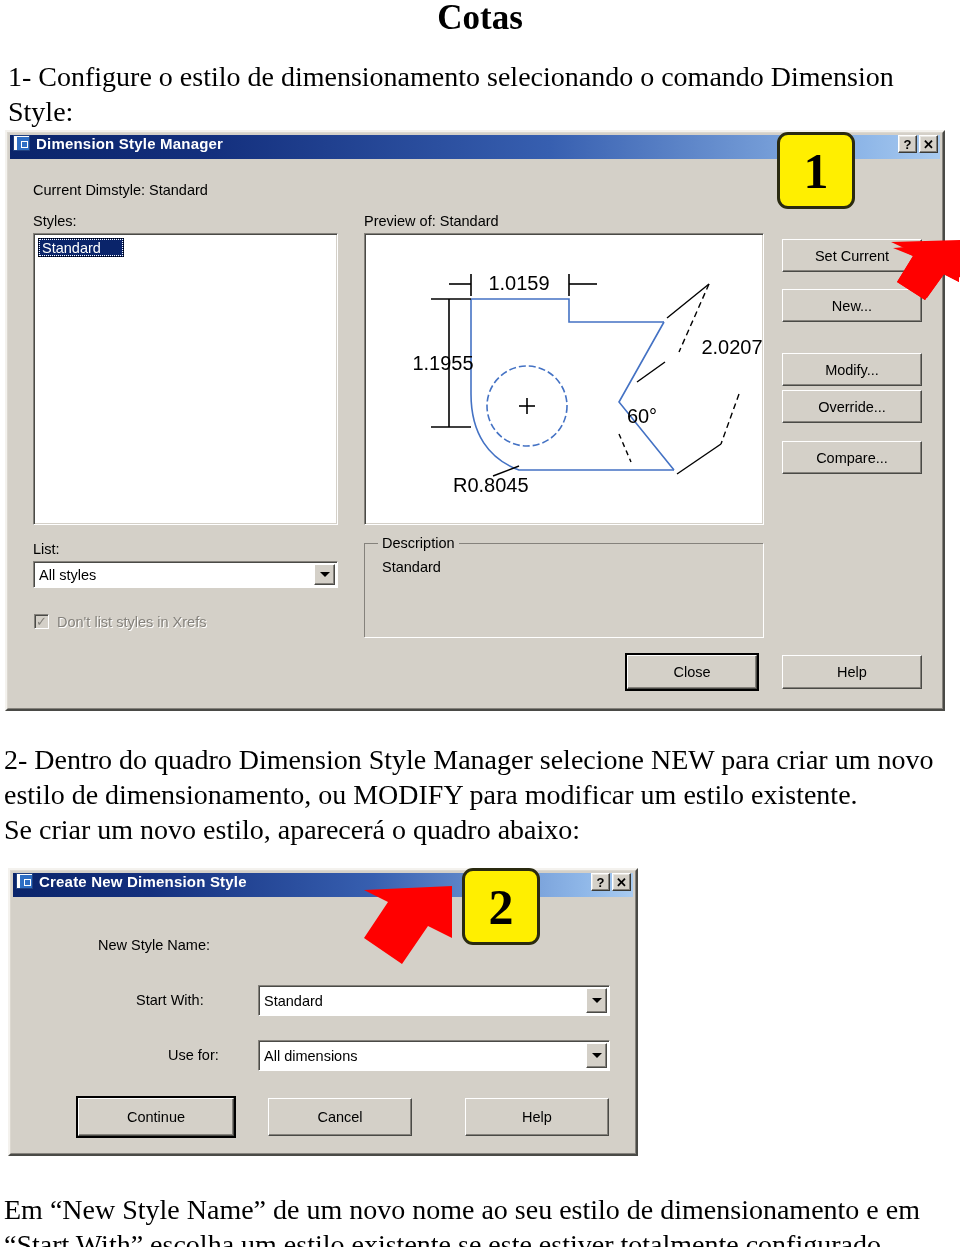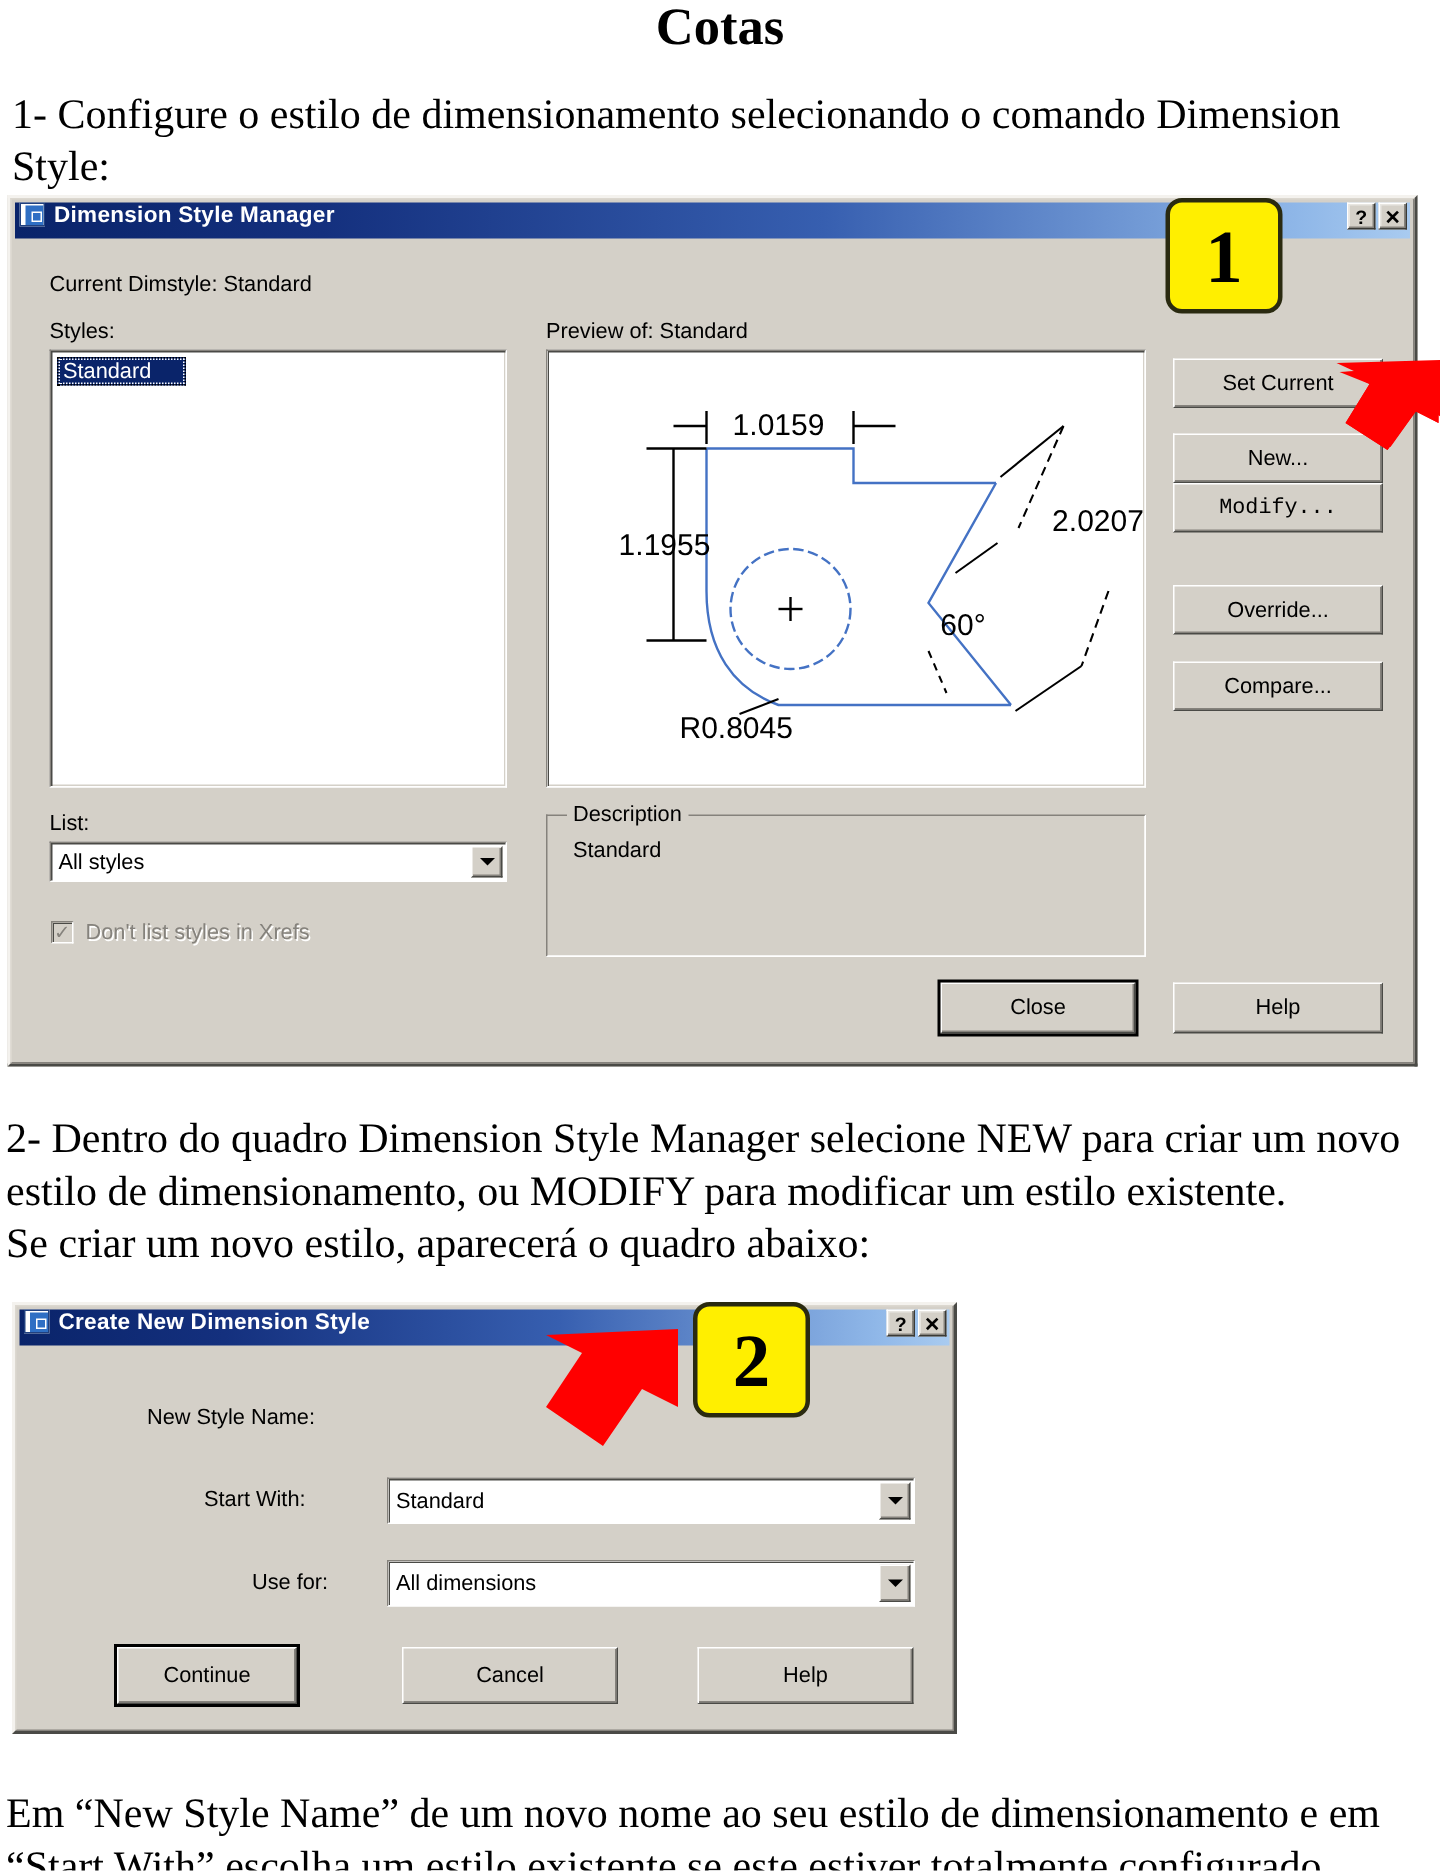--- a/index.html
+++ b/index.html
@@ -302,21 +302,21 @@
     </div>
     <div class="group-title" style="left:371px;top:403px;">Description</div>
     <div class="lbl" style="left:375px;top:427px;">Standard</div>
 
     <div class="btn" style="left:775px;top:107px;width:140px;height:33px;">
       <span>Set Current</span>
     </div>
     <div class="btn" style="left:775px;top:157px;width:140px;height:33px;">
       <span>New...</span>
     </div>
-    <div class="btn" style="left:775px;top:190px;width:140px;height:33px;font-family:Liberation Mono, monospace;">
+    <div class="btn" style="left:775px;top:221px;width:140px;height:33px;">
       <span>Modify...</span>
     </div>
     <div class="btn" style="left:775px;top:258px;width:140px;height:33px;">
       <span>Override...</span>
     </div>
     <div class="btn" style="left:775px;top:309px;width:140px;height:33px;">
       <span>Compare...</span>
     </div>
 
     <div class="btn default" style="left:620px;top:523px;width:130px;height:34px;">
@@ -360,21 +360,21 @@
     </div>
 
     <div class="lbl" style="left:158px;top:177px;">Use for:</div>
     <div class="combo" style="left:248px;top:170px;width:352px;height:31px;">
       <span class="cval">All dimensions</span>
       <span class="carrow">
           <i></i>
         </span>
     </div>
 
-    <div class="btn default" style="left:68px;top:228px;width:120px;height:38px;">
+    <div class="btn default" style="left:68px;top:228px;width:156px;height:38px;">
       <span>Continue</span>
     </div>
     <div class="btn" style="left:258px;top:228px;width:144px;height:38px;">
       <span>Cancel</span>
     </div>
     <div class="btn" style="left:455px;top:228px;width:144px;height:38px;">
       <span>Help</span>
     </div>
   </div>
 

